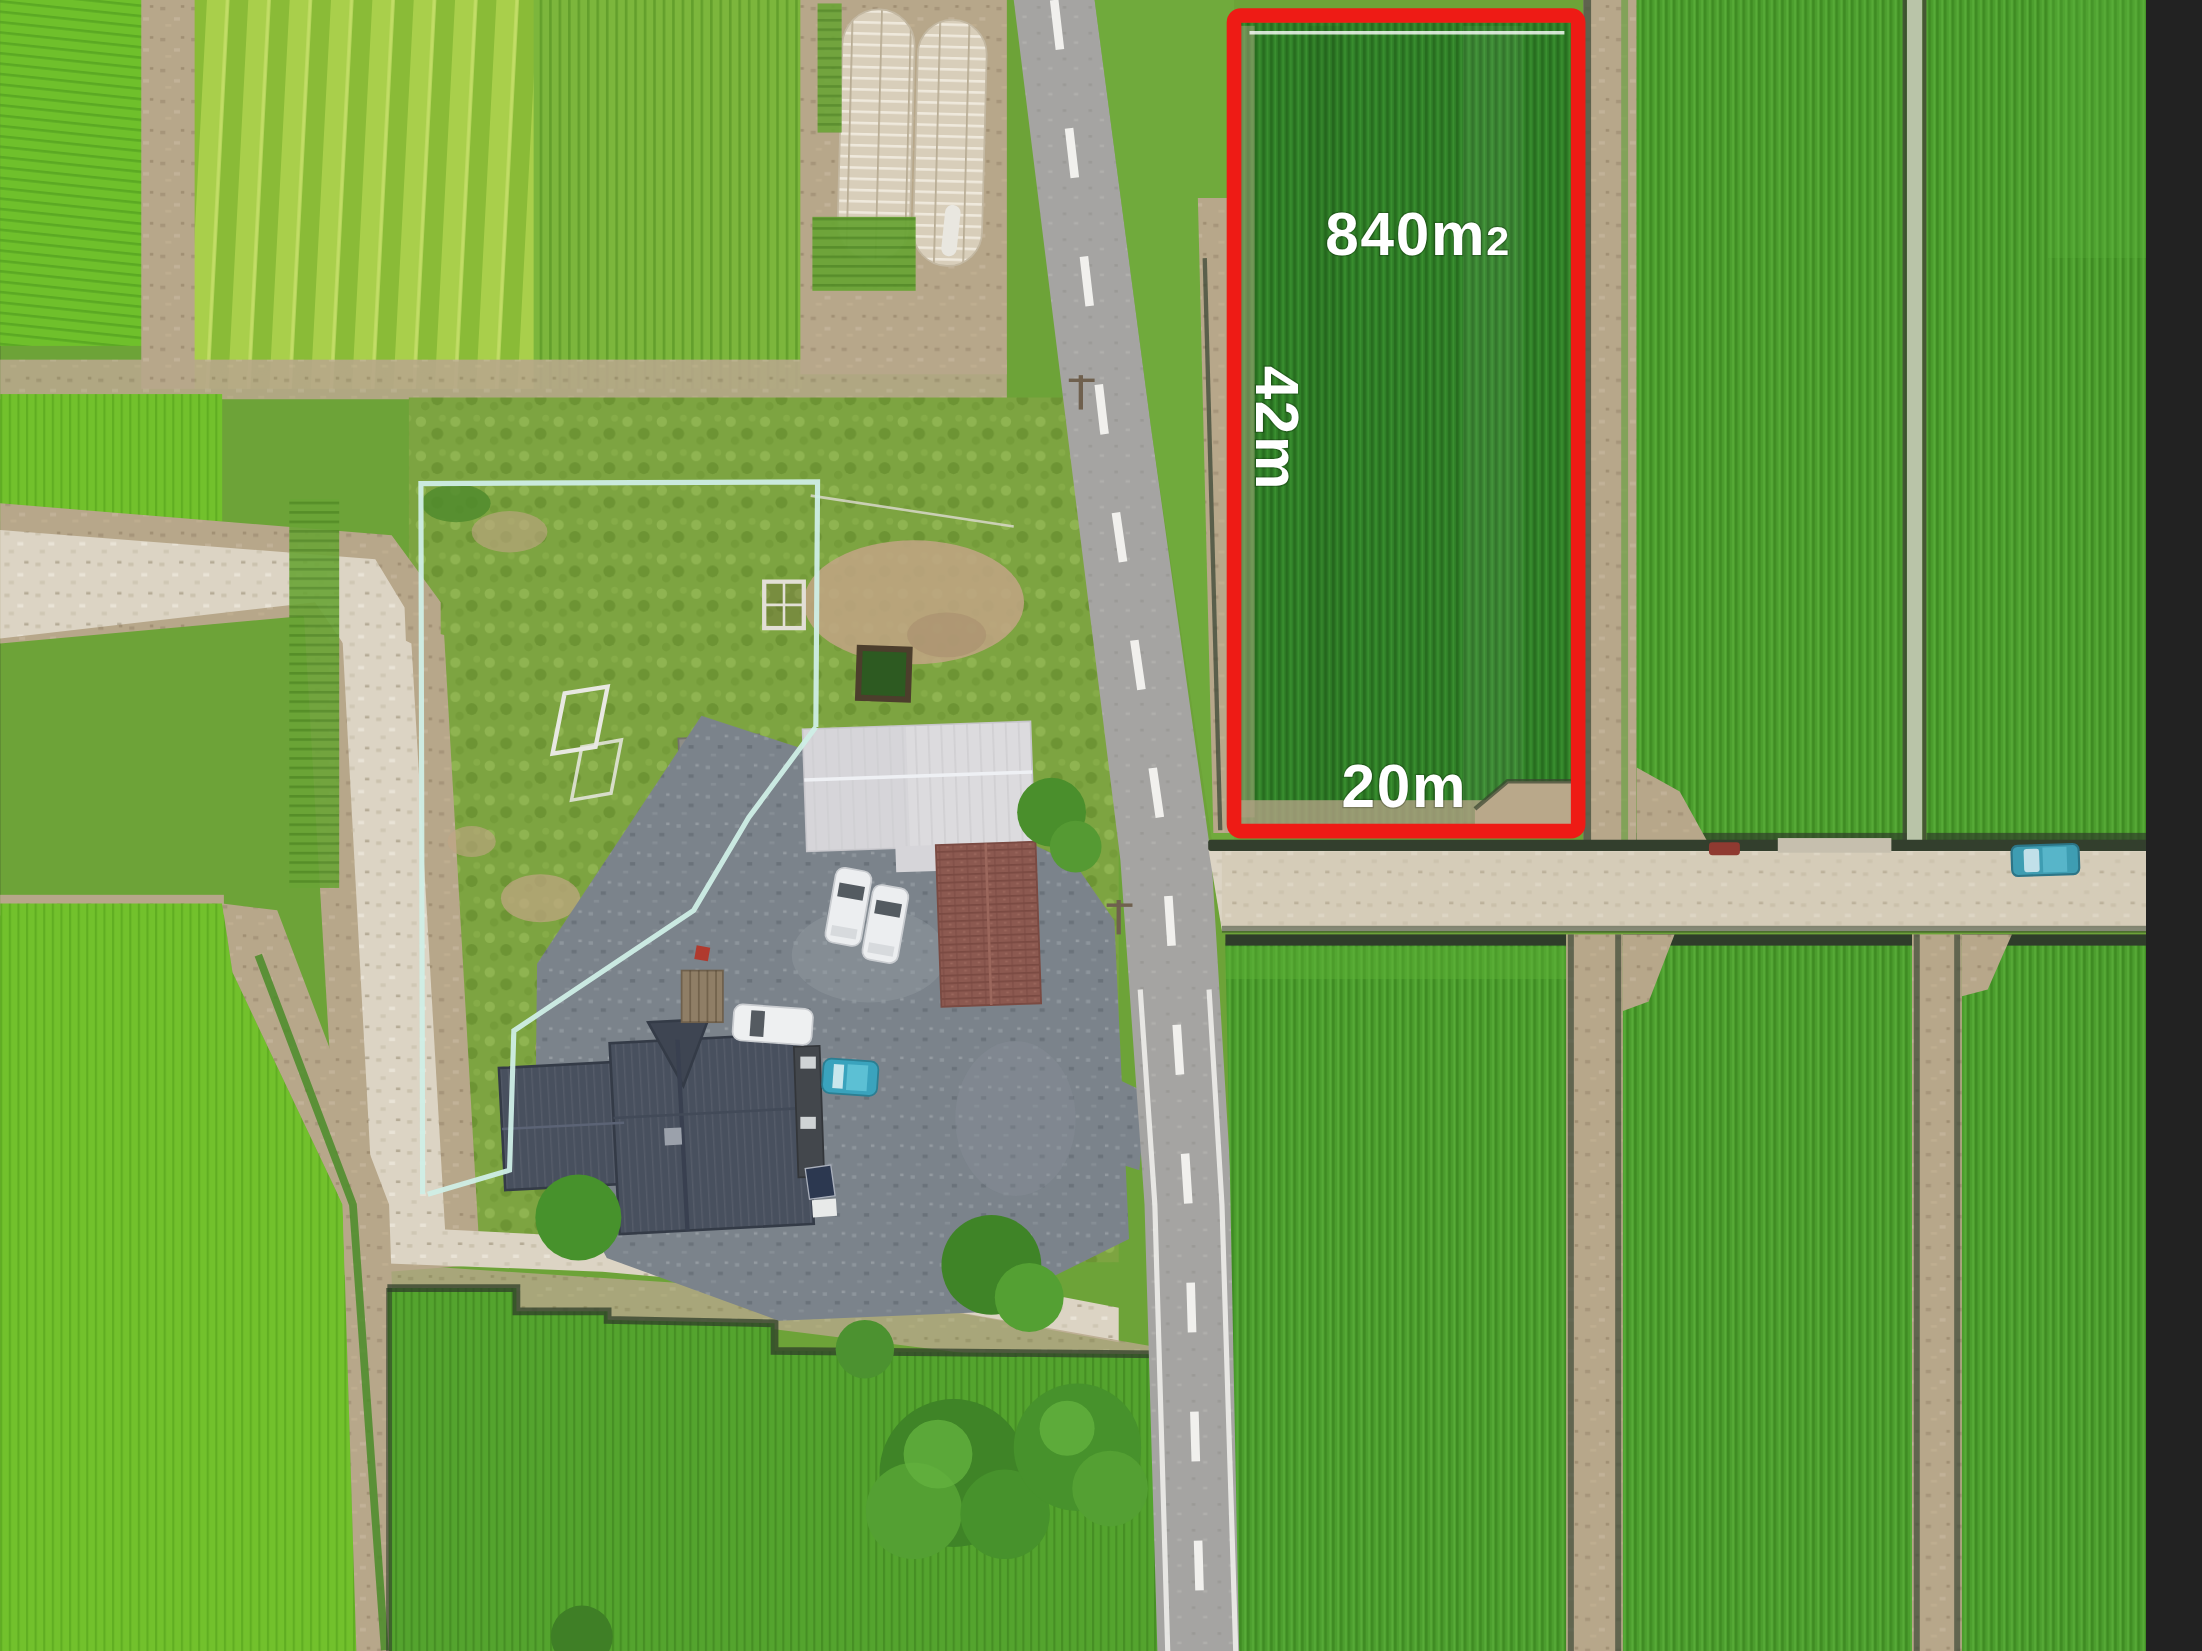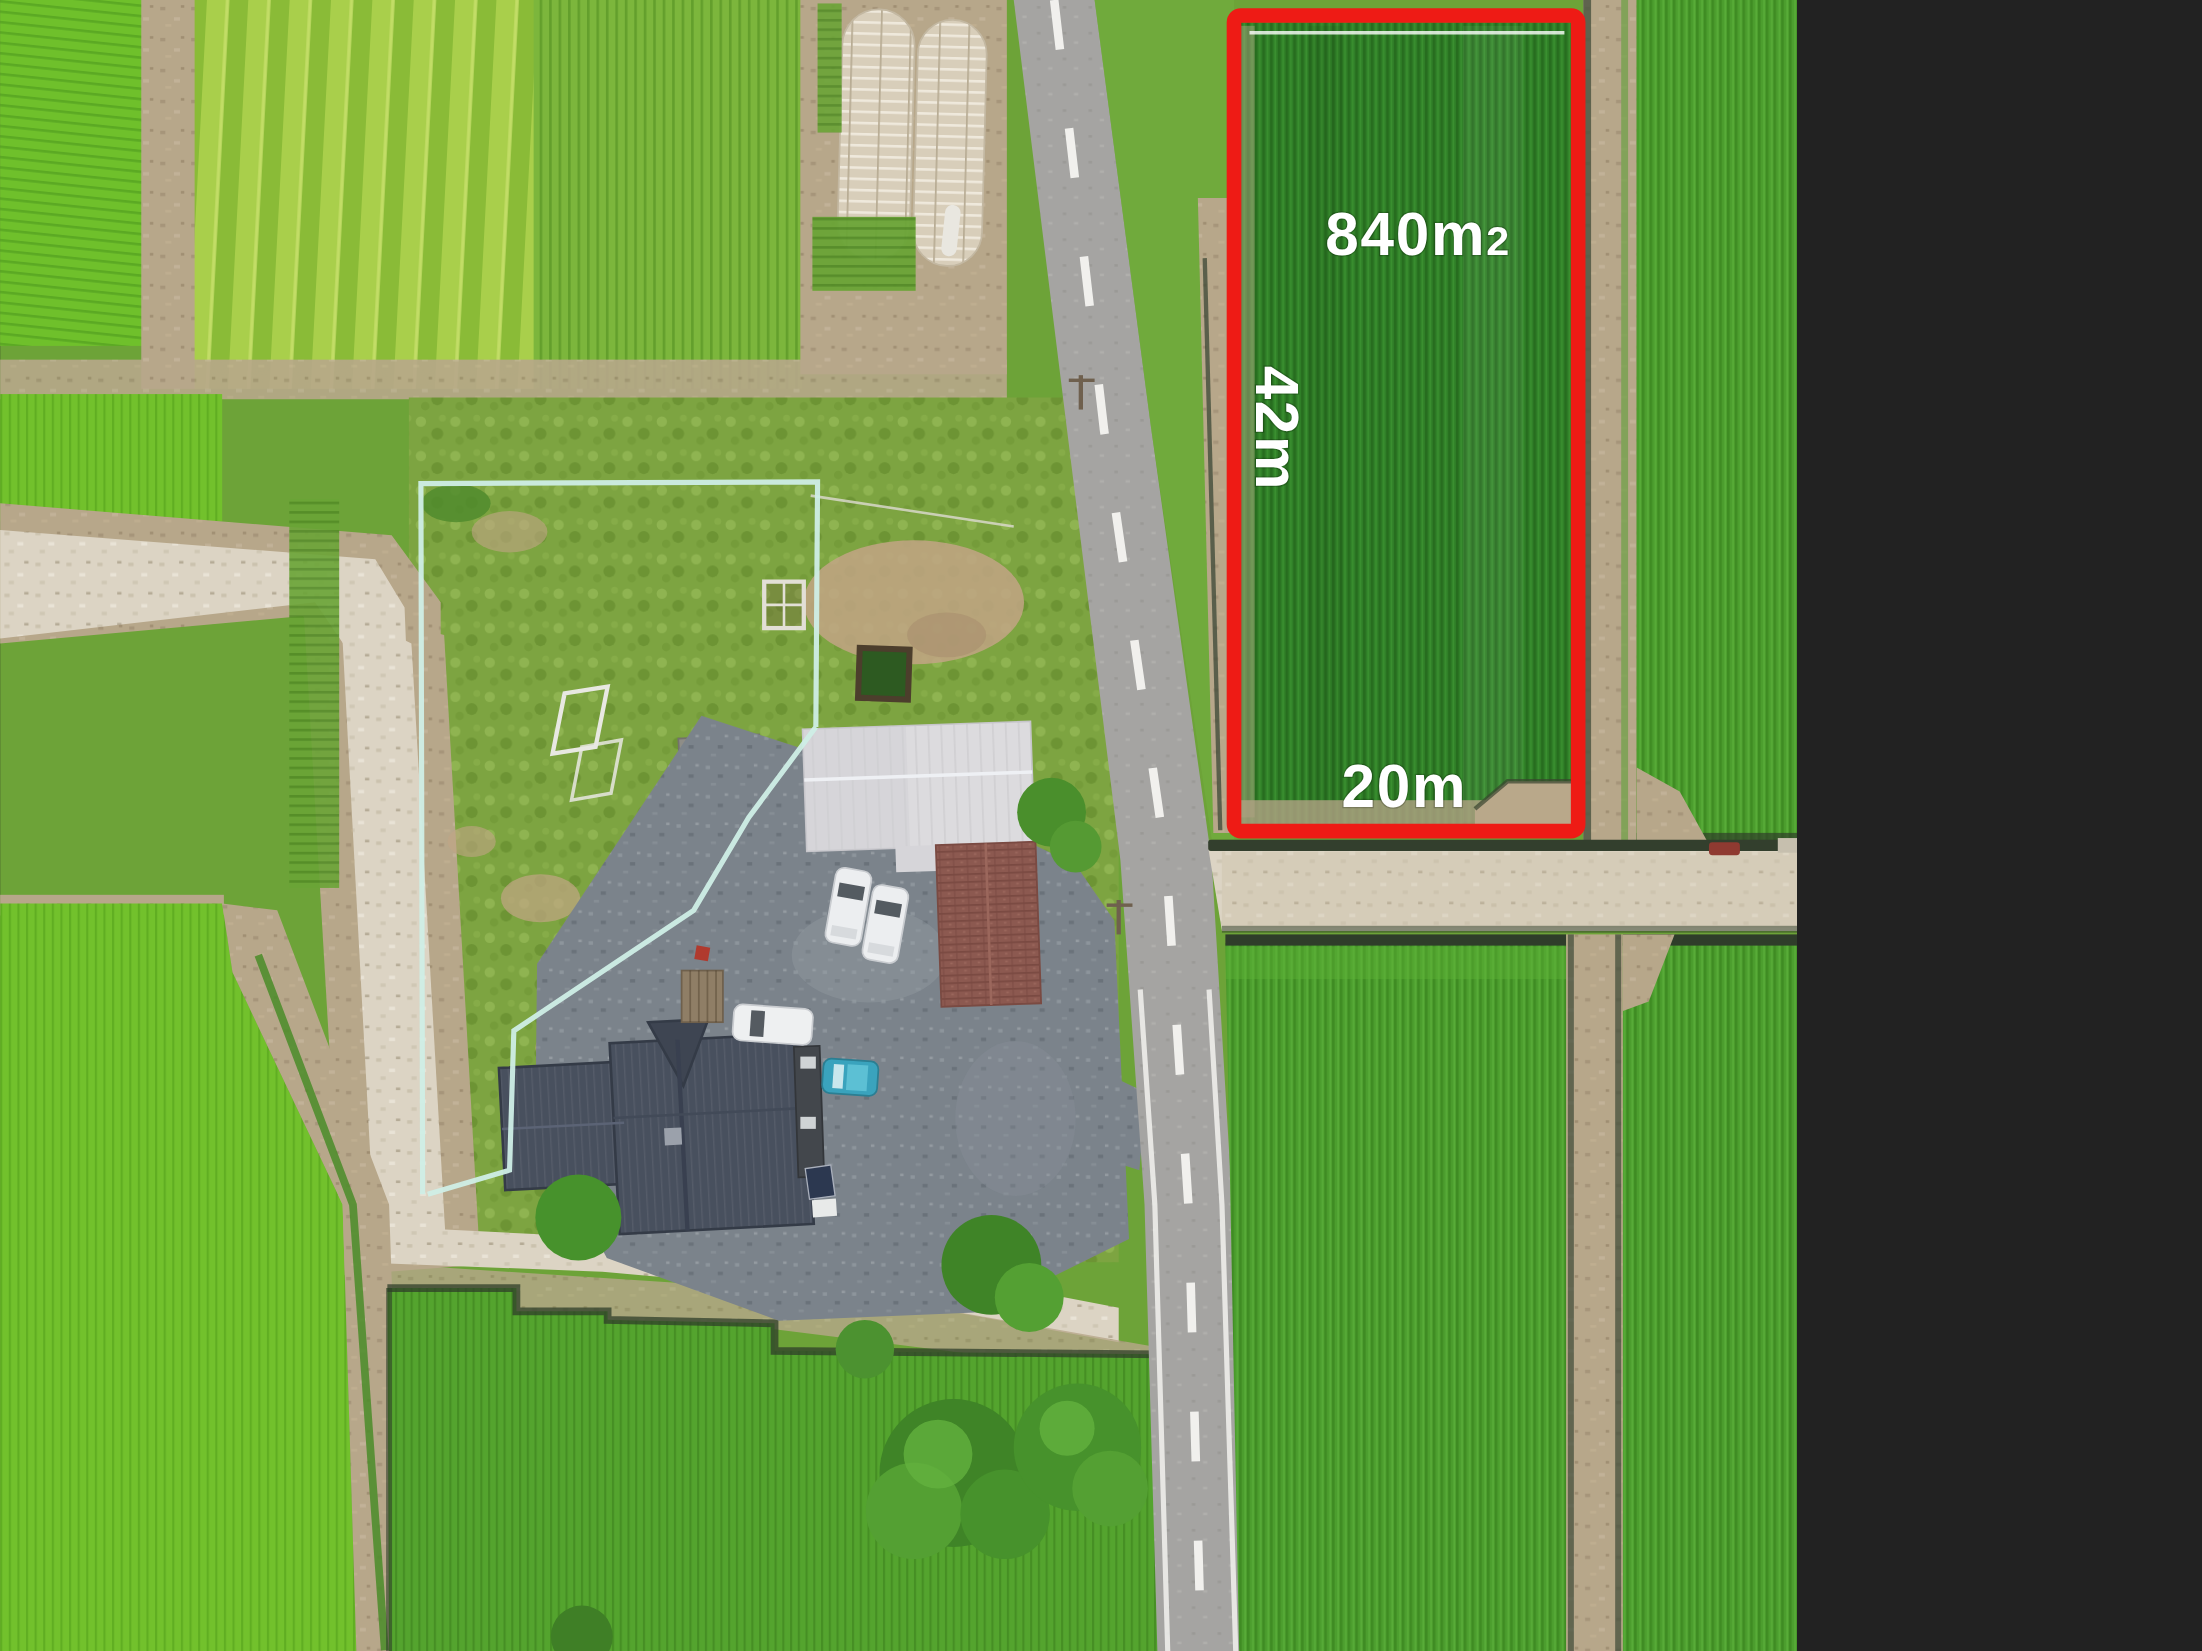--- a/index.html
+++ b/index.html
@@ -1,16 +1,16 @@
 <!DOCTYPE html>
 <html style="font-size:13.8px"><head>
 <meta charset="utf-8">
 <style>
   html,body{margin:0;padding:0;background:#222;}
-  .page{position:relative;width:1797px;height:1652px;overflow:hidden;
+  .page{position:relative;width:2146px;height:1652px;overflow:hidden;
         font-family:"Liberation Sans","DejaVu Sans",sans-serif;}
   svg{display:block}
   text{font-family:"Liberation Sans","DejaVu Sans",sans-serif;font-weight:bold;letter-spacing:2px;}
 </style>
 </head>
 <body>
 
 <div class="page">
 <svg width="2203" height="1652" viewBox="0 0 2560 1920">
 <defs>

